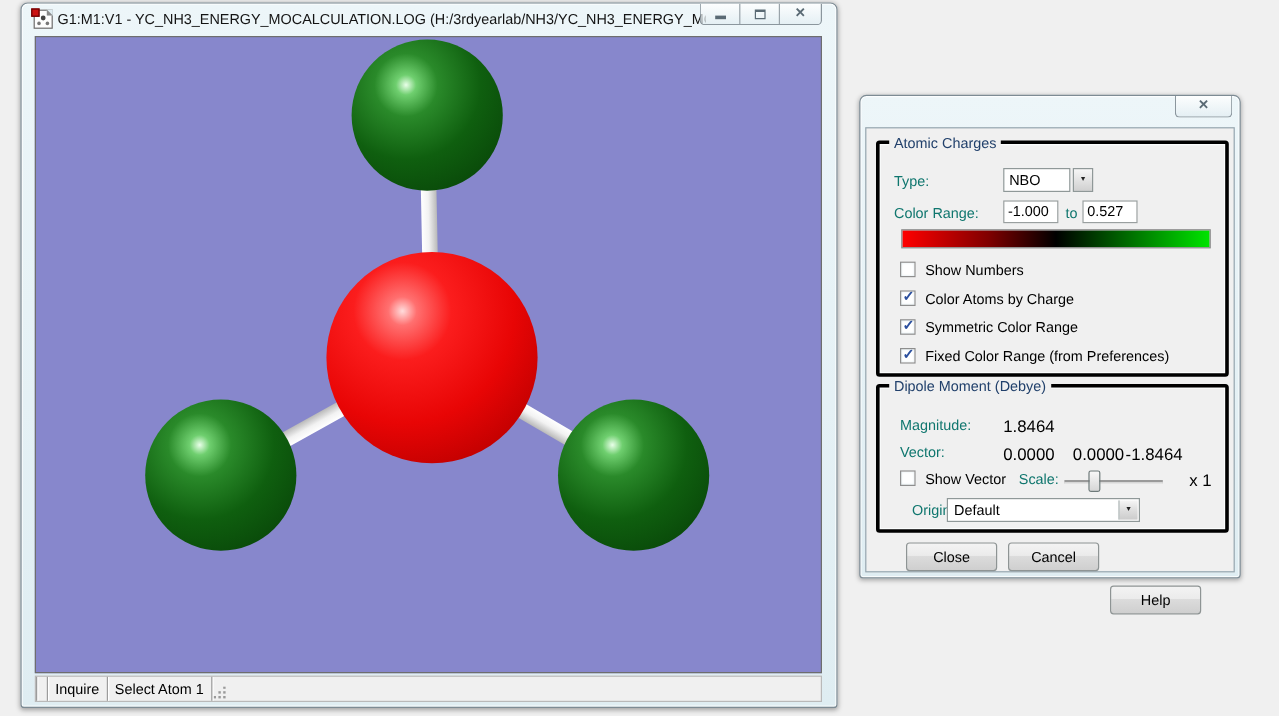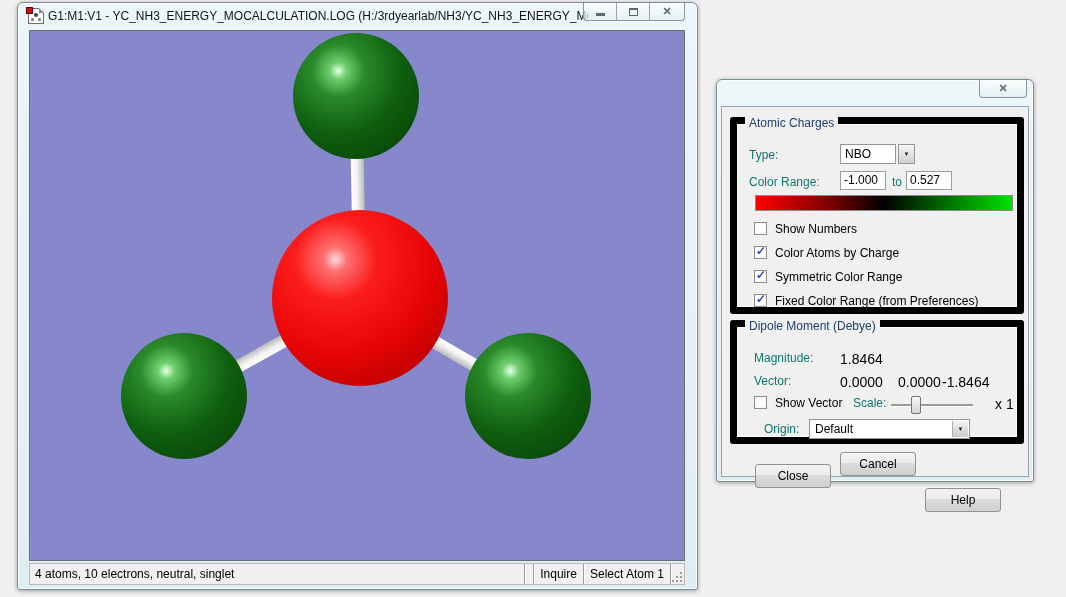--- a/index.html
+++ b/index.html
@@ -65,21 +65,21 @@
   .atom-h { background:
     radial-gradient(circle at 36% 30%, #e9ffe9 0%, #6fcf6f 7%, #2a8a2a 22%,
       #0f5f0f 52%, #0a4c0a 78%, #063b06 100%); }
   .atom-n { background:
     radial-gradient(circle at 36% 28%, #ffdcdc 0%, #ff7070 7%, #fb1d1d 24%,
       #e80505 55%, #c00000 82%, #970000 100%); }
 
   
   .dlg-content { position:absolute; left:4px; right:4px; top:26px; bottom:4px;
     background:#f0f0f0; border:1px solid #93a5af; }
-  .groupbox { position:absolute; border:7px solid #000000; border-radius:3px;
+  .groupbox { position:absolute; border:3px solid #000000; border-radius:3px;
     box-shadow:inset 0 0 0 1px #fbfdfd; }
   .gb-label { position:absolute; top:-8px; left:8px; background:#f0f0f0;
     padding:0 4px; font-size:12px; color:#21406b; }
   .lbl { position:absolute; font-size:12px; color:#0f766e; white-space:nowrap; }
   .val { position:absolute; font-size:14px; color:#000; white-space:nowrap; }
   .input { position:absolute; height:19px; background:#fff;
     border:1px solid #999f9f; font-size:12px; padding:0 3px;
     font-family:"Liberation Sans",sans-serif; }
   .combo-field { position:absolute; height:20px; background:#fff;
     border:1px solid #8f9898; font-size:12px; padding:2px 4px; }
@@ -150,21 +150,20 @@
         <div class="bond" style="left:330px; top:260.5px; width:201px; transform:rotate(150.9deg);"></div>
         <div class="bond" style="left:330px; top:260.5px; width:195px; transform:rotate(30.3deg);"></div>
 
         <div class="atom atom-h" style="left:263px; top:2px; width:126px; height:126px;"></div>
         <div class="atom atom-n" style="left:242px; top:179px; width:176px; height:176px;"></div>
         <div class="atom atom-h" style="left:91px; top:302px; width:126px; height:126px;"></div>
         <div class="atom atom-h" style="left:435px; top:302px; width:126px; height:126px;"></div>
       </div>
 
       <div class="statusbar">
-        <div class="status-left">4 atoms, 10 electrons, neutral, singlet</div>
         <div class="seg empty"></div>
         <div class="seg">Inquire</div>
         <div class="seg">Select Atom 1</div>
         <div class="seg grip">
           <svg width="11" height="11">
             <rect x="8" y="0" width="2" height="2" fill="#9a9a9a"></rect>
             <rect x="8" y="4" width="2" height="2" fill="#9a9a9a"></rect>
             <rect x="8" y="8" width="2" height="2" fill="#9a9a9a"></rect>
             <rect x="4" y="4" width="2" height="2" fill="#9a9a9a"></rect>
             <rect x="4" y="8" width="2" height="2" fill="#9a9a9a"></rect>
@@ -234,26 +233,26 @@
 
         <span class="cb" style="left:17px; top:69px;"></span>
         <span class="cb-label" style="left:38px; top:69px;">Show Vector</span>
         <span class="lbl" style="left:116px; top:69px;">Scale:</span>
         <div class="slider-track" style="left:154px; top:77px; width:82px;">
           <div class="slider-thumb" style="left:20px;"></div>
         </div>
         <span class="val" style="left:258px; top:69px;">x 1</span>
 
         <span class="lbl" style="left:3px; top:95px;margin-left:24px;">Origin:</span>
-        <div class="combo-wide" style="left:56px; top:92px; width:161px;margin-left:16px;">
+        <div class="combo-wide" style="left:56px; top:92px; width:161px;">
           <span class="txt">Default</span>
           <span class="arr">
             <span>▼</span>
           </span>
         </div>
       </div>
 
-      <div class="pushbtn" style="left:33px; top:357px;">Close</div>
+      <div class="pushbtn" style="left:33px; top:345px;">Close</div>
       <div class="pushbtn" style="left:118px; top:345px;">Cancel</div>
       <div class="pushbtn" style="left:203px; top:345px;margin-top:36px;">Help</div>
     </div>
   </div>
 </div>
 
 </body></html>

